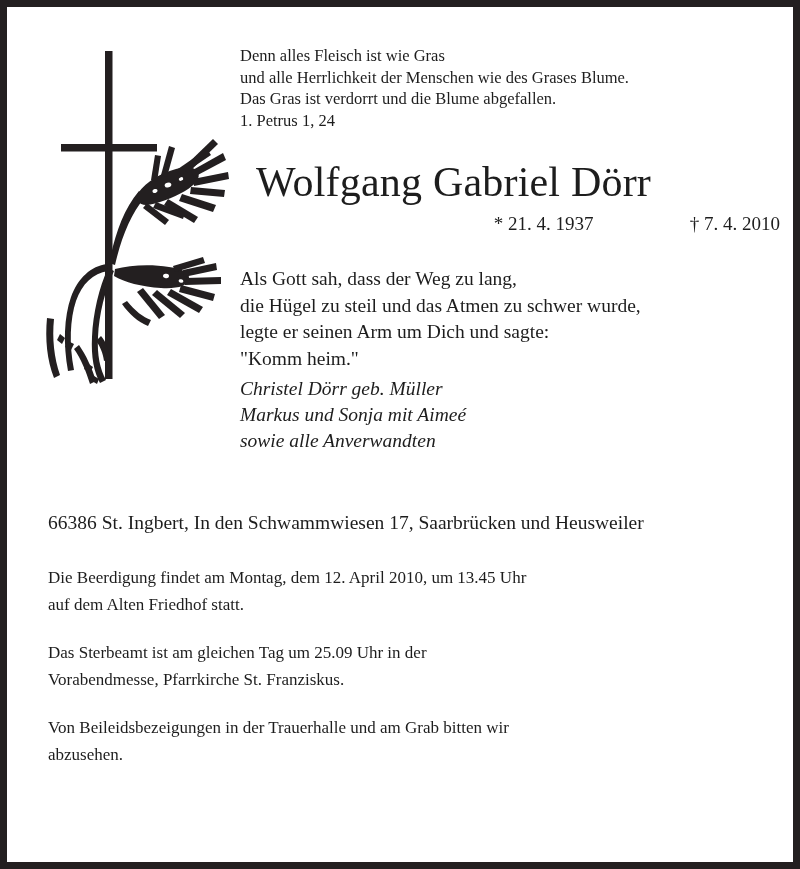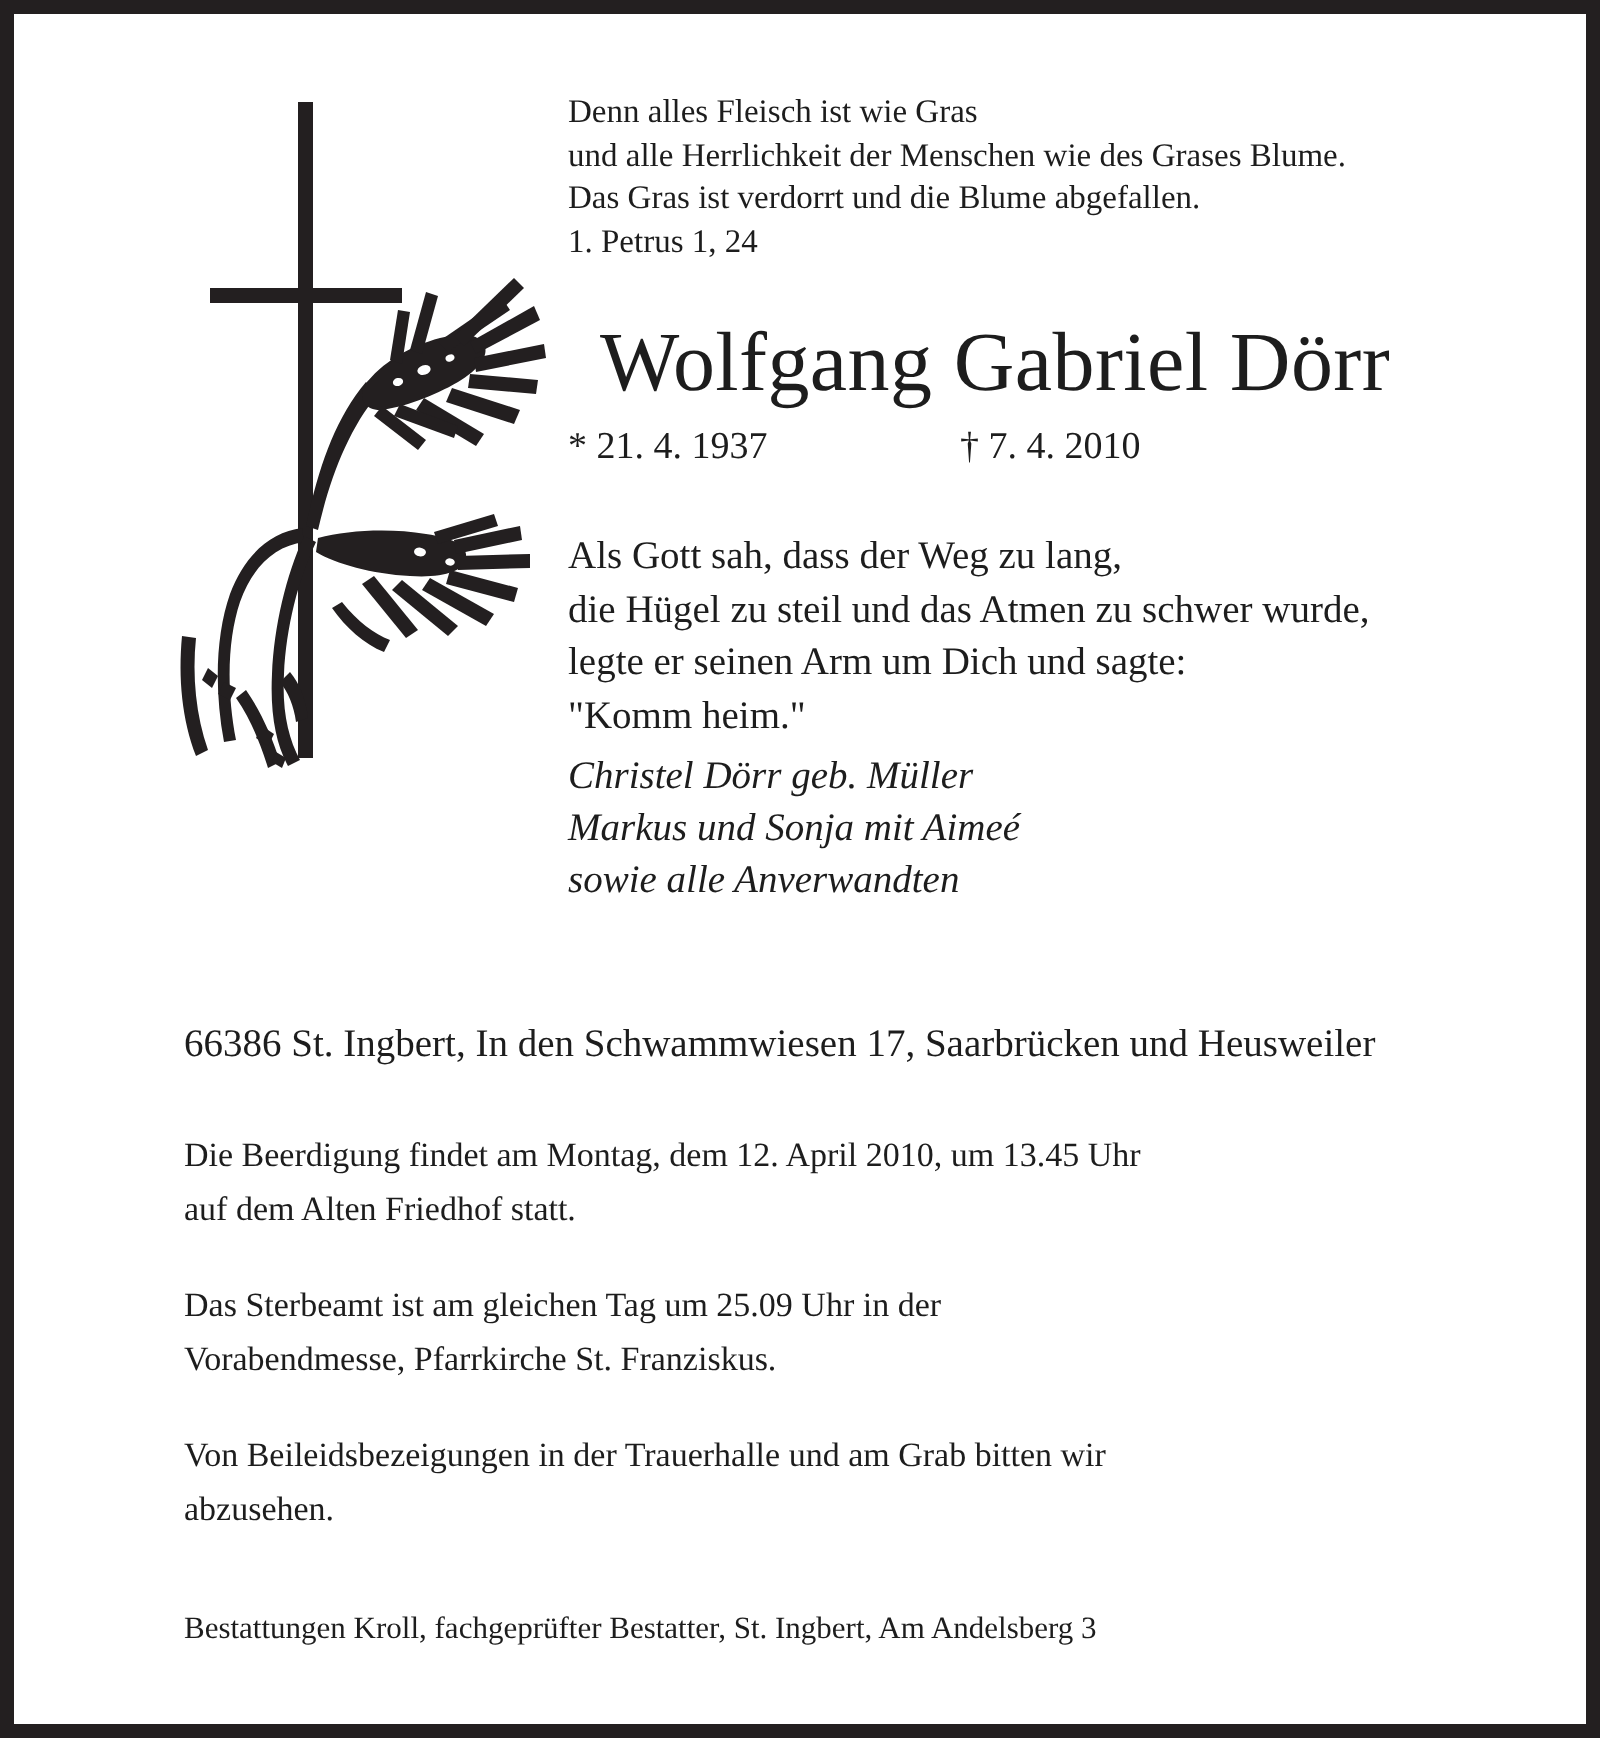--- a/index.html
+++ b/index.html
@@ -13,21 +13,20 @@
     color: #1d1d1d;
   }
   .notice {
     position: relative;
     width: 800px;
     height: 869px;
     box-sizing: border-box;
     background: #ffffff;
     border: 7px solid #231f20;
     overflow: hidden;
-    padding-left: 44px;
   }
   .inner {
     position: relative;
     width: 100%;
     height: 100%;
     background: #ffffff;
   }
 
   
   .emblem {
@@ -66,20 +65,21 @@
     line-height: 48px;
     white-space: nowrap;
     margin-left: 16px;
   }
 
   .dates {
     margin-top: 6px;
     font-size: 19px;
     line-height: 24px;
     display: flex;
+    justify-content: flex-end;
   }
   .date-birth { width: 196px; }
   .date-death { }
 
   .poem {
     margin-top: 30px;
     font-size: 19.5px;
     line-height: 26.5px;
     white-space: pre-line;
   }
@@ -215,17 +215,16 @@
     <div class="lower-col">
       <div class="address">66386 St. Ingbert, In den Schwammwiesen 17, Saarbrücken und Heusweiler</div>
 
       <div class="para">Die Beerdigung findet am Montag, dem 12. April 2010, um 13.45 Uhr
 auf dem Alten Friedhof statt.</div>
       <div class="para tight">Das Sterbeamt ist am gleichen Tag um 25.09 Uhr in der
 Vorabendmesse, Pfarrkirche St. Franziskus.</div>
       <div class="para tight">Von Beileidsbezeigungen in der Trauerhalle und am Grab bitten wir
 abzusehen.</div>
 
-      <div class="undertaker">Bestattungen Kroll, fachgeprüfter Bestatter, St. Ingbert, Am Andelsberg 3</div>
     </div>
 
   </div>
 </div>
 
 </body></html>

